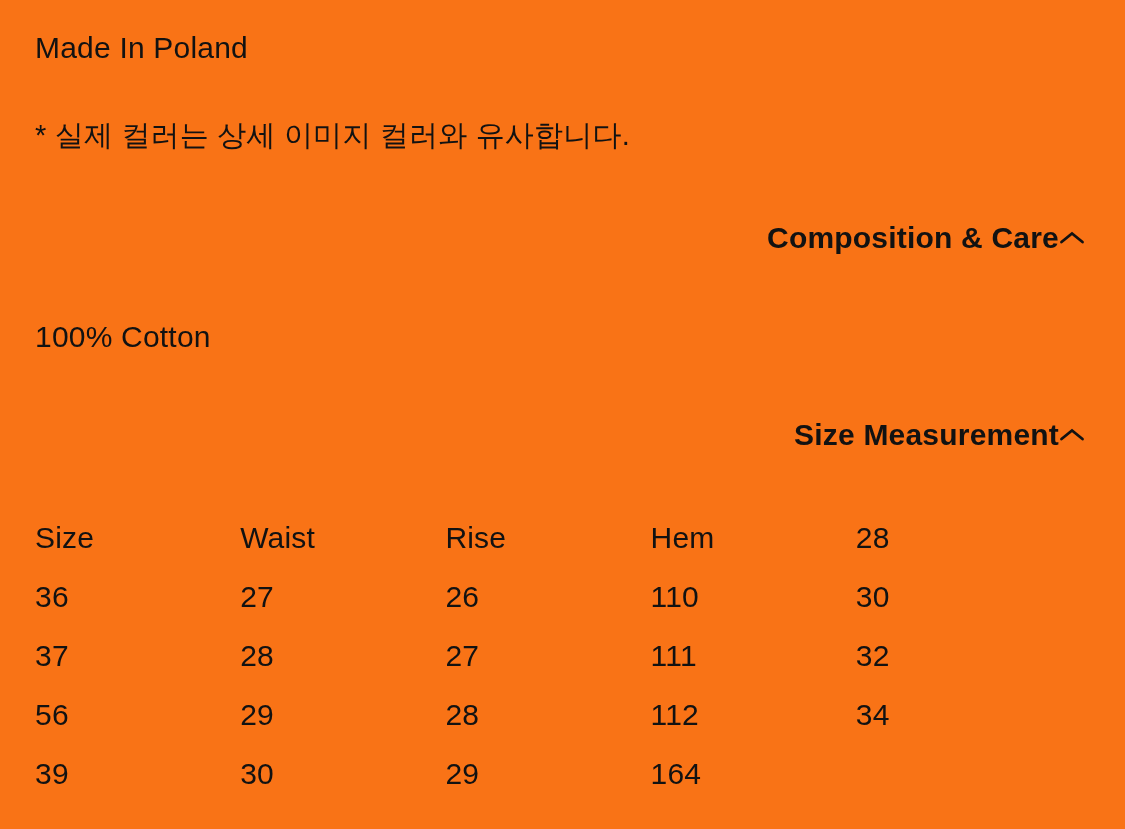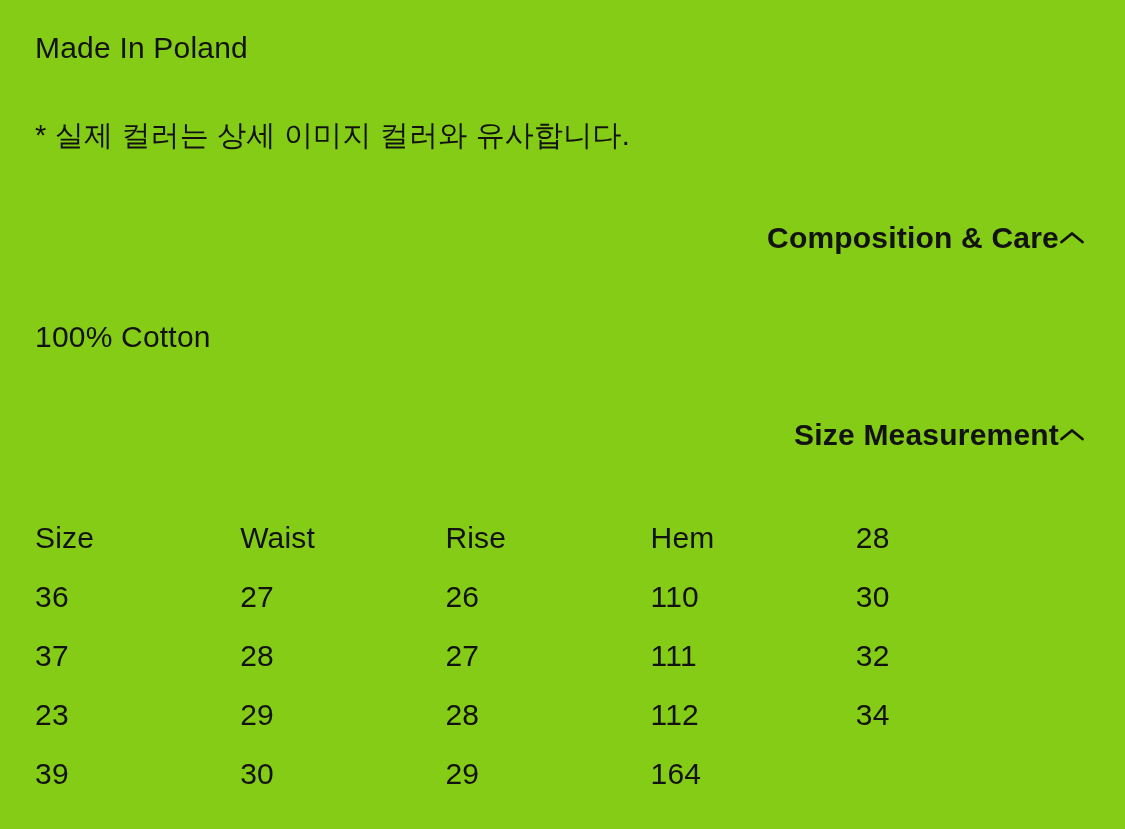--- a/index.html
+++ b/index.html
@@ -6,21 +6,21 @@
   html, body {
     width: 1125px;
     background: #ffffff;
     font-family: "Liberation Sans", "DejaVu Sans", sans-serif;
     color: #121212;
   }
   .page {
     width: 1125px;
     height: 829px;
     padding: 33px 35px 0 35px;
-    background: #84cc16;
+    background: #f97316;
     overflow: hidden;
   }
   .origin {
     font-size: 30px;
     line-height: 30px;
     font-weight: 400;
     letter-spacing: 0.2px;
   }
   .color-note {
     margin-top: 56px;
@@ -124,21 +124,21 @@
     <div class="cell">26</div>
     <div class="cell">110</div>
 
     <div class="cell">30</div>
     <div class="cell">37</div>
     <div class="cell">28</div>
     <div class="cell">27</div>
     <div class="cell">111</div>
 
     <div class="cell">32</div>
-    <div class="cell">23</div>
+    <div class="cell">56</div>
     <div class="cell">29</div>
     <div class="cell">28</div>
     <div class="cell">112</div>
 
     <div class="cell">34</div>
     <div class="cell">39</div>
     <div class="cell">30</div>
     <div class="cell">29</div>
     <div class="cell">164</div>
   </div>

